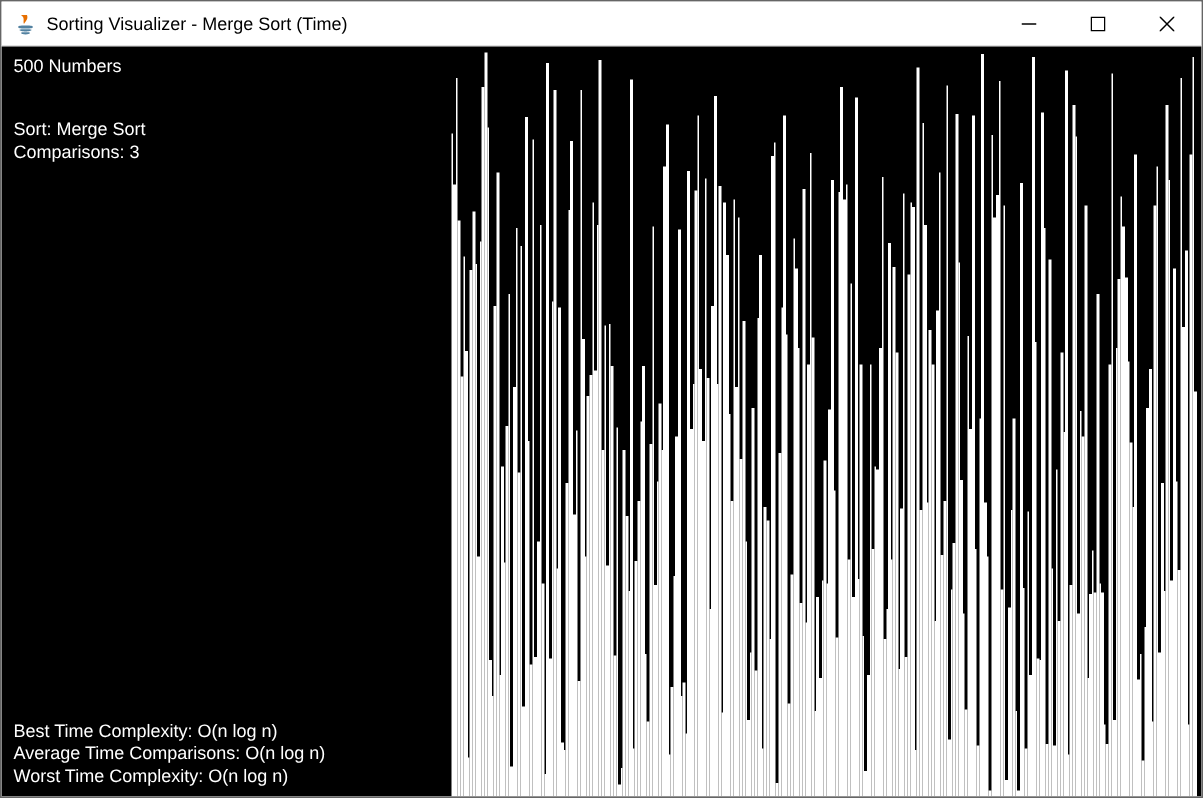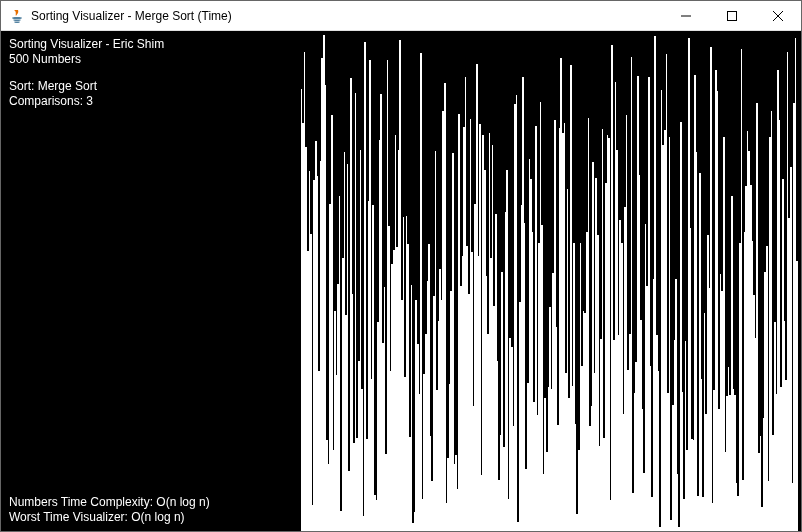--- a/index.html
+++ b/index.html
@@ -108,30 +108,30 @@
       <svg width="10" height="10" viewBox="0 0 10 10">
           <line x1="0" y1="0" x2="10" y2="10" stroke="#000" stroke-width="1"></line>
           <line x1="10" y1="0" x2="0" y2="10" stroke="#000" stroke-width="1"></line>
         </svg>
     </div>
   </div>
 </div>
 
 <div class="content">
   <div class="info info-top">
-    <div>Sorting Visualizer - Eric Shim</div>
     <div>500 Numbers</div>
   </div>
   <div class="info info-sort">
     <div>Sort: Merge Sort</div>
     <div>Comparisons: 3</div>
   </div>
   <div class="info info-bottom">
-    <div>Numbers Time Complexity: O(n log n)</div>
-    <div>Worst Time Visualizer: O(n log n)</div>
+    <div>Best Time Complexity: O(n log n)</div>
+    <div>Average Time Comparisons: O(n log n)</div>
+    <div>Worst Time Complexity: O(n log n)</div>
   </div>
   <div class="bars" id="bars">
       <div class="bar" style="width: 1.6px; height: 0px;"></div>
       <div class="bar" style="width: 1.6px; height: 0px;"></div>
       <div class="bar" style="width: 1.6px; height: 0px;"></div>
       <div class="bar" style="width: 1.6px; height: 0px;"></div>
       <div class="bar" style="width: 1.6px; height: 0px;"></div>
       <div class="bar" style="width: 1.6px; height: 0px;"></div>
       <div class="bar" style="width: 1.6px; height: 0px;"></div>
       <div class="bar" style="width: 1.6px; height: 0px;"></div>

